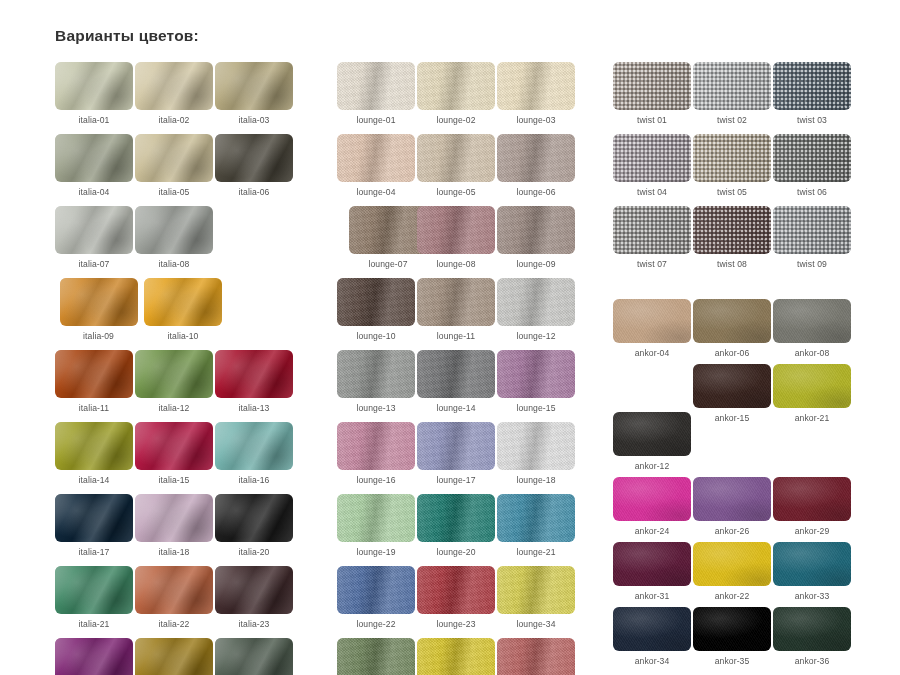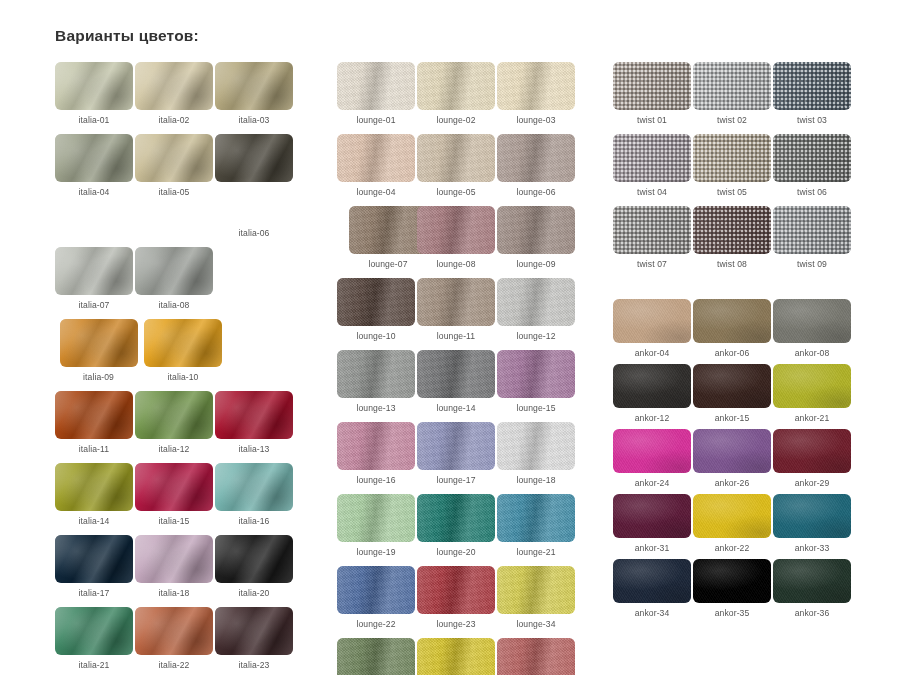--- a/index.html
+++ b/index.html
@@ -130,21 +130,21 @@
               <div class="sheen"></div>
             </div>
             <div class="label">italia-04</div>
           </div>
           <div class="cell" style="width: 78px;">
             <div class="swatch tex-velvet" style="width: 78px; height: 48px; background: rgb(201, 189, 150);">
               <div class="sheen"></div>
             </div>
             <div class="label">italia-05</div>
           </div>
-          <div class="cell" style="width: 78px; gap: 41px;">
+          <div class="cell" style="width: 78px;">
             <div class="swatch tex-velvet" style="width: 78px; height: 48px; background: rgb(74, 70, 59);">
               <div class="sheen"></div>
             </div>
             <div class="label">italia-06</div>
           </div>
           <div class="cell" style="width: 78px;">
             <div class="swatch tex-velvet" style="width: 78px; height: 48px; background: rgb(185, 188, 180);">
               <div class="sheen"></div>
             </div>
             <div class="label">italia-07</div>
@@ -492,21 +492,21 @@
               <div class="sheen"></div>
             </div>
             <div class="label">ankor-06</div>
           </div>
           <div class="cell" style="width: 78px;">
             <div class="swatch tex-leather" style="width: 78px; height: 44px; background: rgb(119, 119, 111);">
               <div class="sheen"></div>
             </div>
             <div class="label">ankor-08</div>
           </div>
-          <div class="cell" style="width: 78px;">
+          <div class="cell" style="width: 78px; margin-top: 48px;">
             <div class="swatch tex-leather" style="width: 78px; height: 44px; background: rgb(47, 45, 43);">
               <div class="sheen"></div>
             </div>
             <div class="label">ankor-12</div>
           </div>
           <div class="cell" style="width: 78px;">
             <div class="swatch tex-leather" style="width: 78px; height: 44px; background: rgb(57, 36, 31);">
               <div class="sheen"></div>
             </div>
             <div class="label">ankor-15</div>

